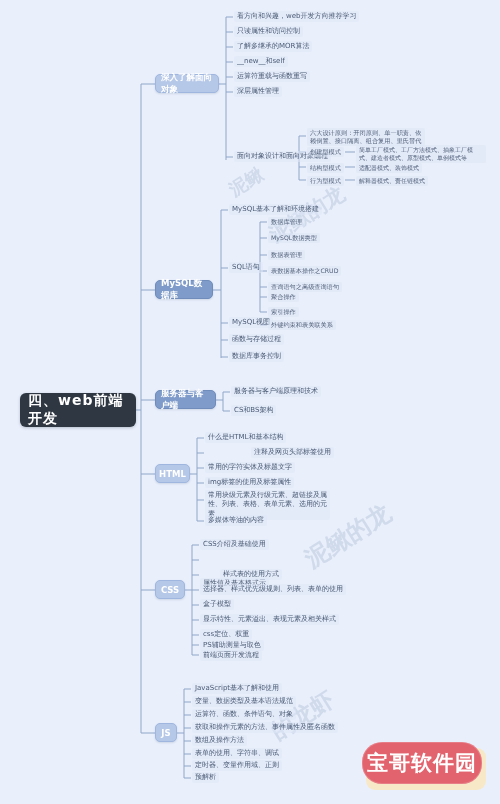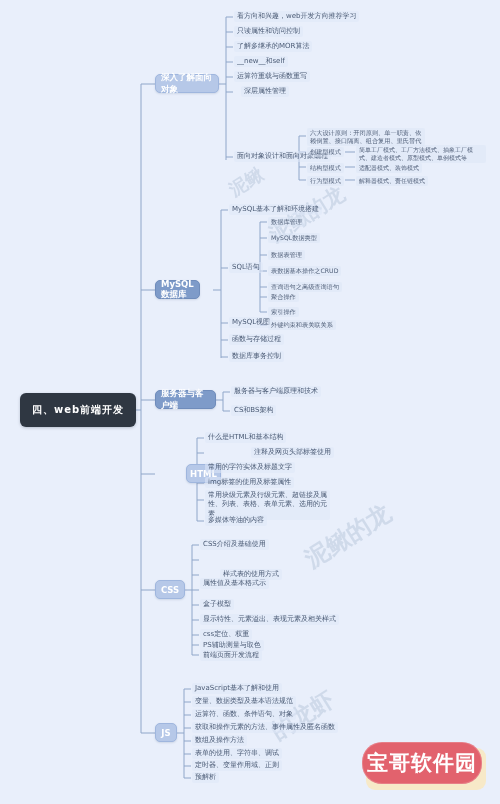--- a/index.html
+++ b/index.html
@@ -13,21 +13,21 @@
   #canvas{position:absolute;inset:0;}
   svg.links{position:absolute;left:0;top:0;width:500px;height:804px;pointer-events:none;}
 
   
   .node{position:absolute;box-sizing:border-box;}
 
   .root{
     background:#2f3742;color:#ffffff;
     border-radius:6px;
     font-weight:bold;
-    font-size:10px;
+    font-size:14px;
     letter-spacing:1px;
     display:flex;align-items:center;justify-content:center;
     padding:0 8px;
     box-shadow:0 1px 3px rgba(40,50,70,.25);
   }
 
   .lvl1{
     background:#b6c8e8;color:#ffffff;
     border:1px solid #9fb6de;
     border-radius:5px;
@@ -191,64 +191,65 @@
 
   <div class="node root" style="left:20px;top:393px;width:116px;height:34px;">四、web前端开发</div>
 
   <div class="node lvl1" style="left:155px;top:74px;width:64px;height:19px;">深入了解面向对象</div>
 
   <div class="node lvl2" style="left:234px;top:11px;">看方向和兴趣，web开发方向推荐学习</div>
   <div class="node lvl2" style="left:234px;top:26px;">只读属性和访问控制</div>
   <div class="node lvl2" style="left:234px;top:41px;">了解多继承的MOR算法</div>
   <div class="node lvl2" style="left:234px;top:56px;">__new__和self</div>
   <div class="node lvl2" style="left:234px;top:71px;">运算符重载与函数重写</div>
-  <div class="node lvl2" style="left:234px;top:86px;margin-left:7px;">深层属性管理</div>
+  <div class="node lvl2" style="left:234px;top:86px;">深层属性管理</div>
   <div class="node lvl2" style="left:234px;top:151px;">面向对象设计和面向对象编程</div>
 
   <div class="node lvl3" style="left:307px;top:128px;width:118px;">六大设计原则：开闭原则、单一职责、依赖倒置、接口隔离、组合复用、里氏替代</div>
   <div class="node lvl3" style="left:307px;top:147px;">创建型模式</div>
   <div class="node lvl4" style="left:356px;top:145px;width:130px;">简单工厂模式、工厂方法模式、抽象工厂模式、建造者模式、原型模式、单例模式等</div>
   <div class="node lvl3" style="left:307px;top:163px;">结构型模式</div>
   <div class="node lvl4" style="left:356px;top:163px;">适配器模式、装饰模式</div>
   <div class="node lvl3" style="left:307px;top:176px;">行为型模式</div>
   <div class="node lvl4" style="left:356px;top:176px;">解释器模式、责任链模式</div>
 
-  <div class="node lvl1 solid" style="left:155px;top:280px;width:45px;height:19px;">MySQL数据库</div>
+  <div class="node lvl1 solid" style="left:155px;top:280px;width:58px;height:19px;">MySQL数据库</div>
 
   <div class="node lvl2" style="left:229px;top:204px;">MySQL基本了解和环境搭建</div>
   <div class="node lvl2" style="left:229px;top:262px;">SQL语句</div>
   <div class="node lvl2" style="left:229px;top:317px;">MySQL视图</div>
   <div class="node lvl2" style="left:229px;top:334px;">函数与存储过程</div>
   <div class="node lvl2" style="left:229px;top:351px;">数据库事务控制</div>
 
   <div class="node lvl3" style="left:268px;top:217px;">数据库管理</div>
   <div class="node lvl3" style="left:268px;top:233px;">MySQL数据类型</div>
   <div class="node lvl3" style="left:268px;top:250px;">数据表管理</div>
   <div class="node lvl3" style="left:268px;top:266px;">表数据基本操作之CRUD</div>
   <div class="node lvl3" style="left:268px;top:282px;">查询语句之高级查询语句</div>
   <div class="node lvl3" style="left:268px;top:292px;">聚合操作</div>
   <div class="node lvl3" style="left:268px;top:307px;">索引操作</div>
   <div class="node lvl3" style="left:268px;top:320px;">外键约束和表关联关系</div>
 
   <div class="node lvl1 solid" style="left:155px;top:390px;width:61px;height:19px;">服务器与客户端</div>
   <div class="node lvl2" style="left:231px;top:386px;">服务器与客户端原理和技术</div>
   <div class="node lvl2" style="left:231px;top:405px;">CS和BS架构</div>
 
-  <div class="node lvl1" style="left:155px;top:464px;width:35px;height:19px;margin-left:31px;">HTML</div>
+  <div class="node lvl1" style="left:155px;top:464px;width:35px;height:19px;">HTML</div>
   <div class="node lvl2" style="left:205px;top:432px;">什么是HTML和基本结构</div>
   <div class="node lvl2" style="left:205px;top:447px;margin-left:46px;">注释及网页头部标签使用</div>
   <div class="node lvl2" style="left:205px;top:462px;">常用的字符实体及标题文字</div>
   <div class="node lvl2" style="left:205px;top:477px;">img标签的使用及标签属性</div>
   <div class="node lvl2" style="left:205px;top:490px;width:125px;">常用块级元素及行级元素、超链接及属性、列表、表格、表单元素、选用的元素</div>
   <div class="node lvl2" style="left:205px;top:515px;">多媒体等油的内容</div>
 
   <div class="node lvl1" style="left:155px;top:580px;width:30px;height:19px;">CSS</div>
   <div class="node lvl2" style="left:200px;top:539px;">CSS介绍及基础使用</div>
   <div class="node lvl2" style="left:200px;top:554px;margin-top:24px;">属性值及基本格式示</div>
   <div class="node lvl2" style="left:200px;top:569px;margin-left:20px;">样式表的使用方式</div>
+  <div class="node lvl2" style="left:200px;top:584px;">选择器、样式优先级规则、列表、表单的使用</div>
   <div class="node lvl2" style="left:200px;top:599px;">盒子模型</div>
   <div class="node lvl2" style="left:200px;top:614px;">显示特性、元素溢出、表现元素及相关样式</div>
   <div class="node lvl2" style="left:200px;top:629px;">css定位、权重</div>
   <div class="node lvl2" style="left:200px;top:640px;">PS辅助测量与取色</div>
   <div class="node lvl2" style="left:200px;top:650px;">前端页面开发流程</div>
 
   <div class="node lvl1" style="left:155px;top:723px;width:22px;height:19px;">JS</div>
   <div class="node lvl2" style="left:192px;top:683px;">JavaScript基本了解和使用</div>
   <div class="node lvl2" style="left:192px;top:696px;">变量、数据类型及基本语法规范</div>
   <div class="node lvl2" style="left:192px;top:709px;">运算符、函数、条件语句、对象</div>

